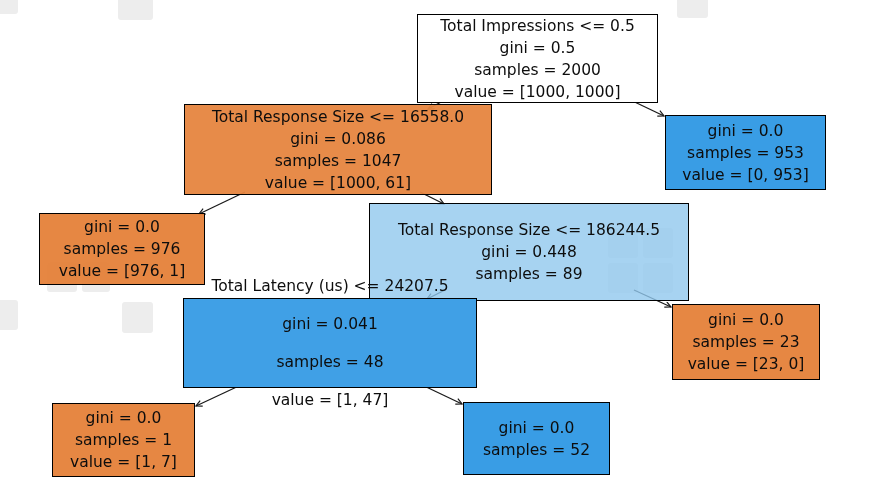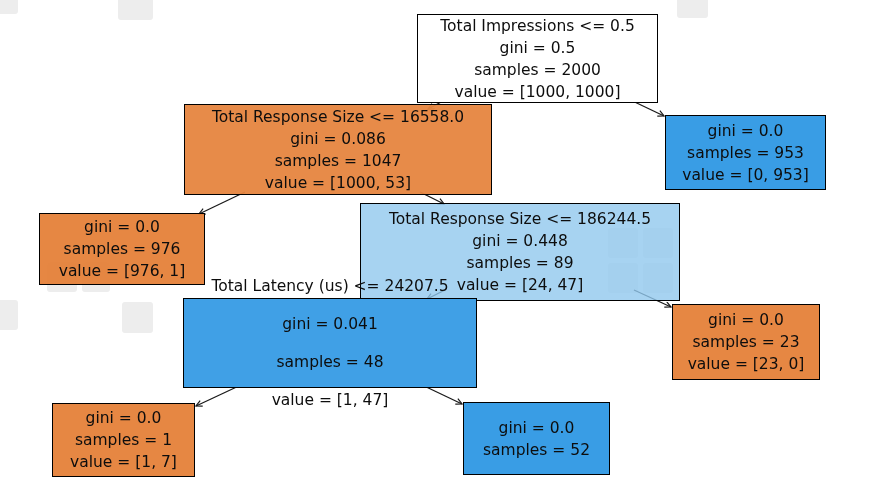--- a/index.html
+++ b/index.html
@@ -75,40 +75,39 @@
     <div>Total Impressions &lt;= 0.5</div>
     <div>gini = 0.5</div>
     <div>samples = 2000</div>
     <div>value = [1000, 1000]</div>
   </div>
 
   <div class="node" style="left:177px; top:104px; width:308px; height:91px; background:rgba(230,133,63,0.95);margin-left:7px;">
     <div>Total Response Size &lt;= 16558.0</div>
     <div>gini = 0.086</div>
     <div>samples = 1047</div>
-    <div>value = [1000, 53]</div>
+    <div>value = [1000, 61]</div>
   </div>
 
   <div class="node" style="left:665px; top:115px; width:161px; height:75px; background:#399de5;">
     <div>gini = 0.0</div>
     <div>samples = 953</div>
     <div>value = [0, 953]</div>
   </div>
 
   <div class="node" style="left:39px; top:213px; width:166px; height:72px; background:rgba(229,129,57,0.95);">
     <div>gini = 0.0</div>
     <div>samples = 976</div>
     <div>value = [976, 1]</div>
   </div>
 
-  <div class="node" style="left:360px; top:203px; width:320px; height:98px; background:rgba(145,200,238,0.8);">
+  <div class="node" style="left:369px; top:203px; width:320px; height:98px; background:rgba(145,200,238,0.8);">
     <div>Total Response Size &lt;= 186244.5</div>
     <div>gini = 0.448</div>
     <div>samples = 89</div>
-    <div>value = [24, 47]</div>
   </div>
 
   <div class="node" style="left:672px; top:304px; width:148px; height:76px; background:rgba(229,129,57,0.95);">
     <div>gini = 0.0</div>
     <div>samples = 23</div>
     <div>value = [23, 0]</div>
   </div>
 
   <div class="node" style="left:183px; top:298px; width:294px; height:90px; background:#40a0e6;gap:16px;">
     <div>Total Latency (us) &lt;= 24207.5</div>

